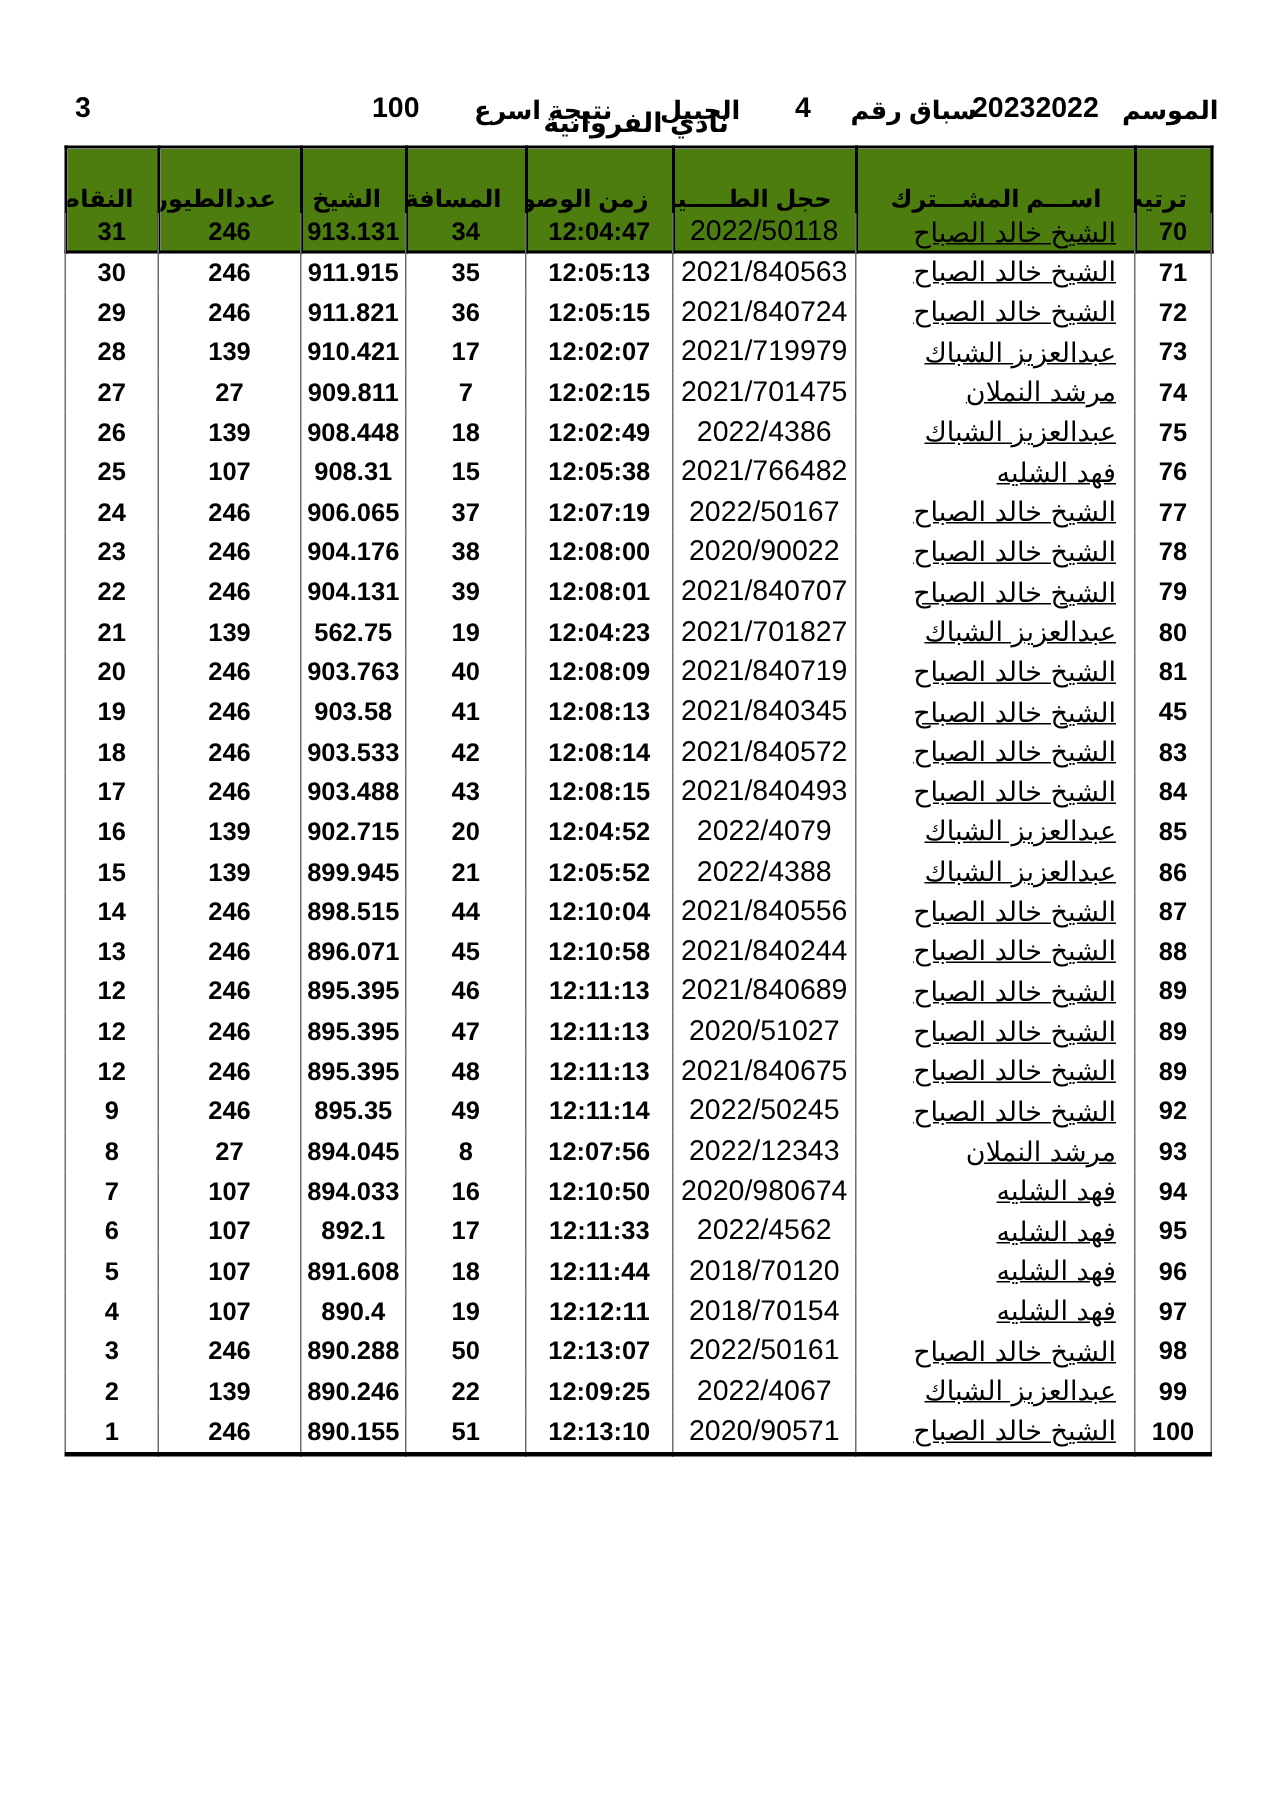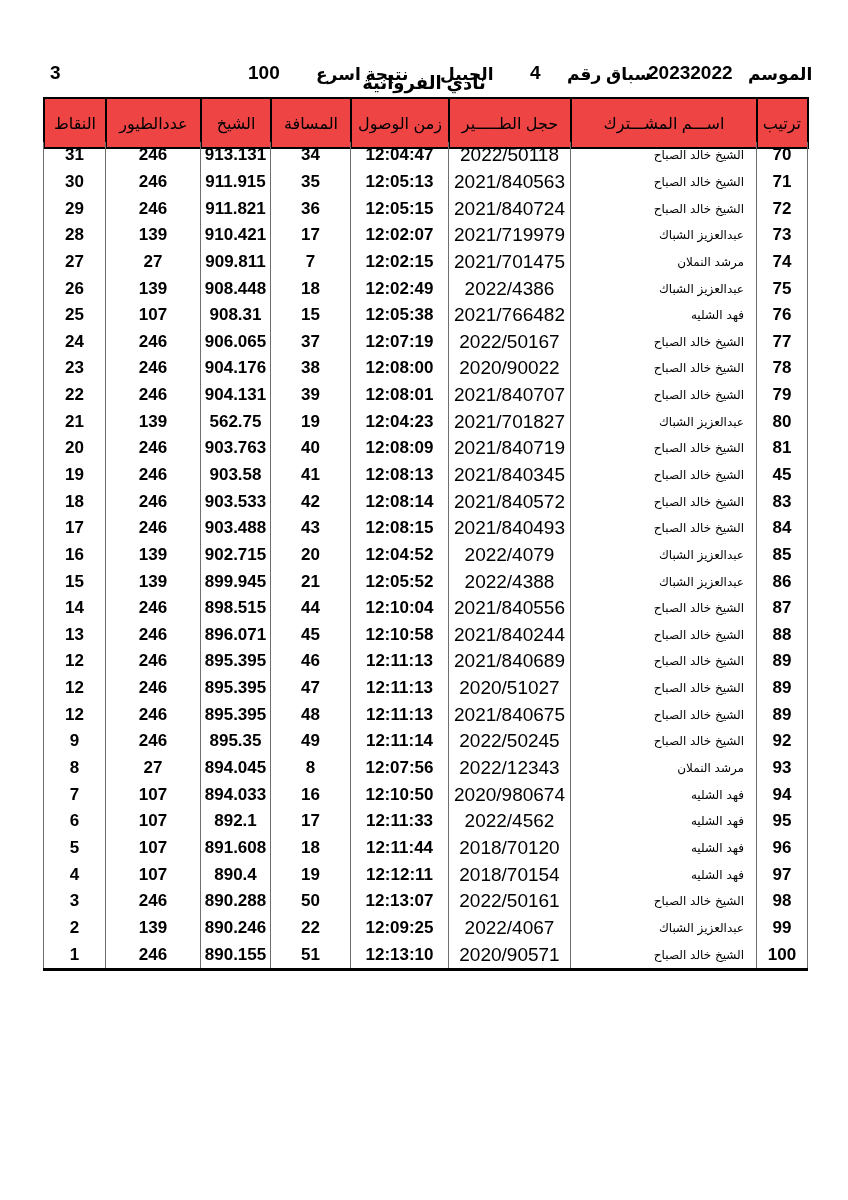--- a/index.html
+++ b/index.html
@@ -26,34 +26,35 @@
   .seg-bird-count{left:248px;font-size:19px;top:0px !important;}
   .seg-per-participant{left:90px;}
   .seg-page-number{left:50px;font-size:19px;top:0px !important;}
 
   table.tbl{
     position:absolute;left:43px;width:764px;border-collapse:collapse;
     direction:rtl;table-layout:fixed;
   }
   .header-tbl{top:97px;}
   .header-tbl th{
-    border:2px solid #000;background:#ef4444;height:36px;
-    font-weight:normal;font-size:16px;padding:6px;text-align:center;
+    border:2px solid #000;background:#4d7c0f;height:36px;
+    font-weight:bold;font-size:16px;padding:16px;text-align:center;
     white-space:nowrap;overflow:hidden;
   }
   .data-tbl{top:142px;border-bottom:3px solid #000;}
   .data-tbl td{
     border-left:1px solid #6e6e6e;border-right:1px solid #6e6e6e;
     height:26.65px;padding:0;text-align:center;vertical-align:middle;
     font-weight:bold;font-size:17px;white-space:nowrap;overflow:hidden;
   }
   .data-tbl{border-left:1px solid #6e6e6e;border-right:1px solid #6e6e6e;}
   .data-tbl td.col-name{
-    text-align:right;padding-right:12px;font-weight:normal;font-size:12px;
+    text-align:right;padding-right:12px;font-weight:normal;font-size:18px;
     font-family:"DejaVu Sans",sans-serif;
+    text-decoration:underline;
   }
   .data-tbl td.col-band{font-weight:normal;font-size:19px;}
 </style>
 </head>
 <body>
 
 <div class="club-title">نادي الفروانية</div>
 
 <div class="info-line">
   <span class="seg-season-label">الموسم</span>

